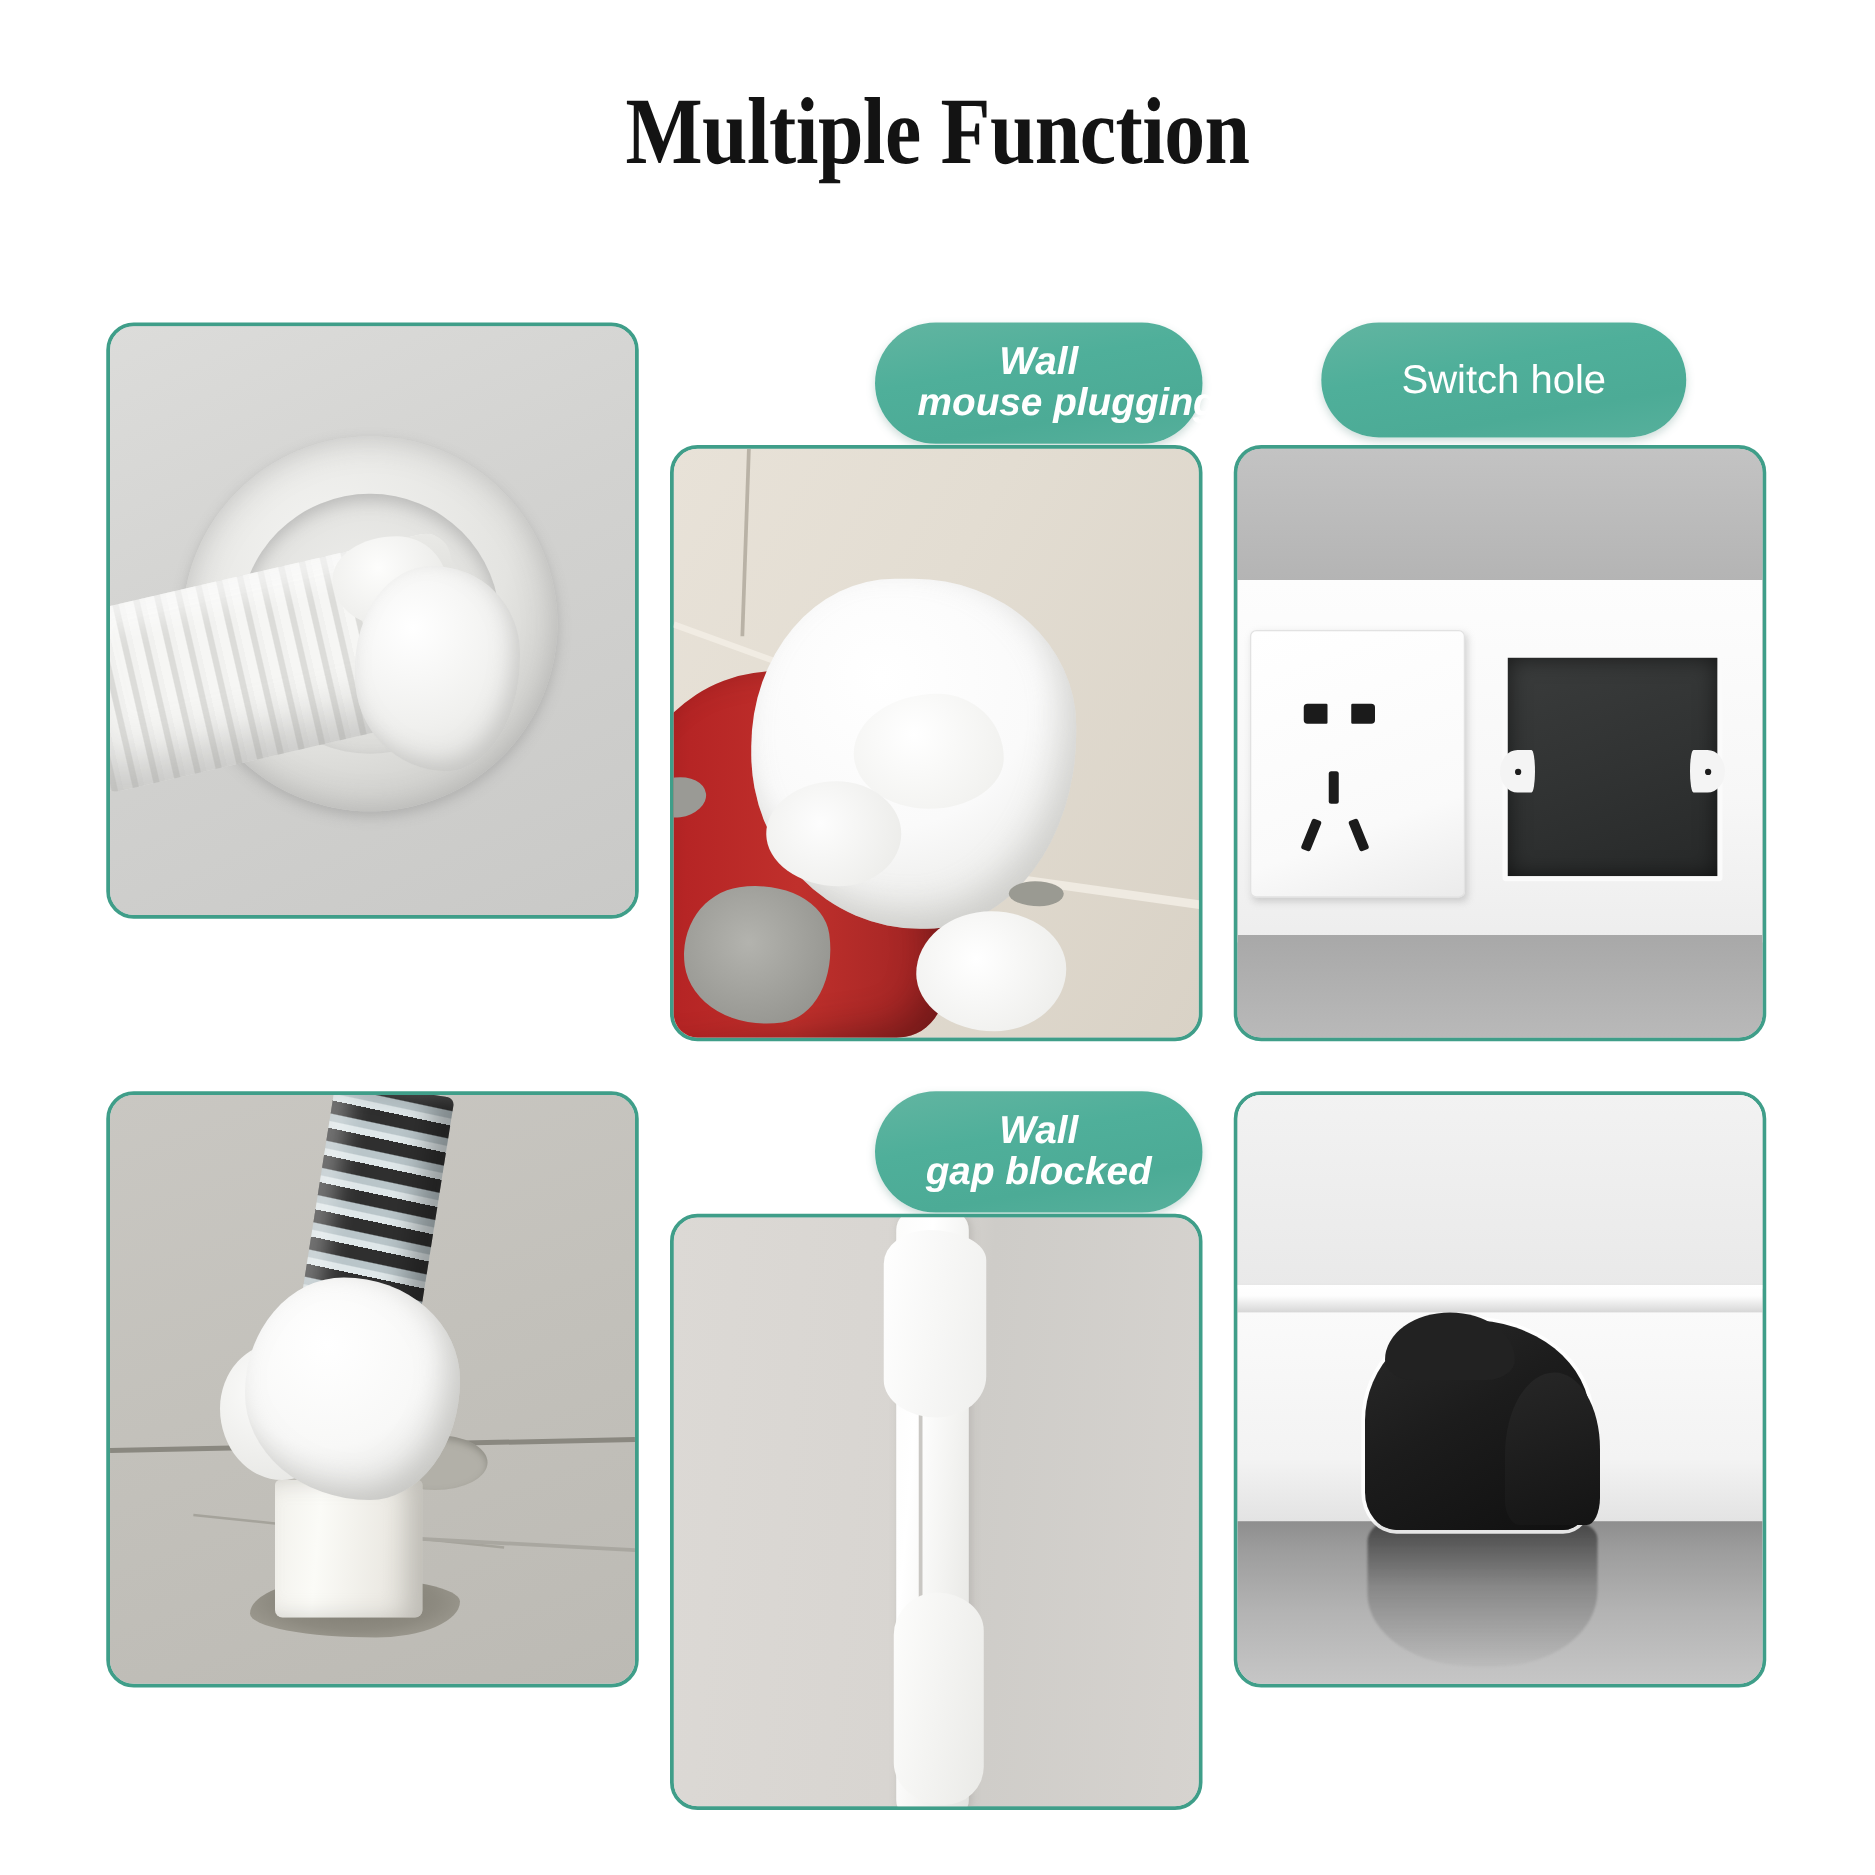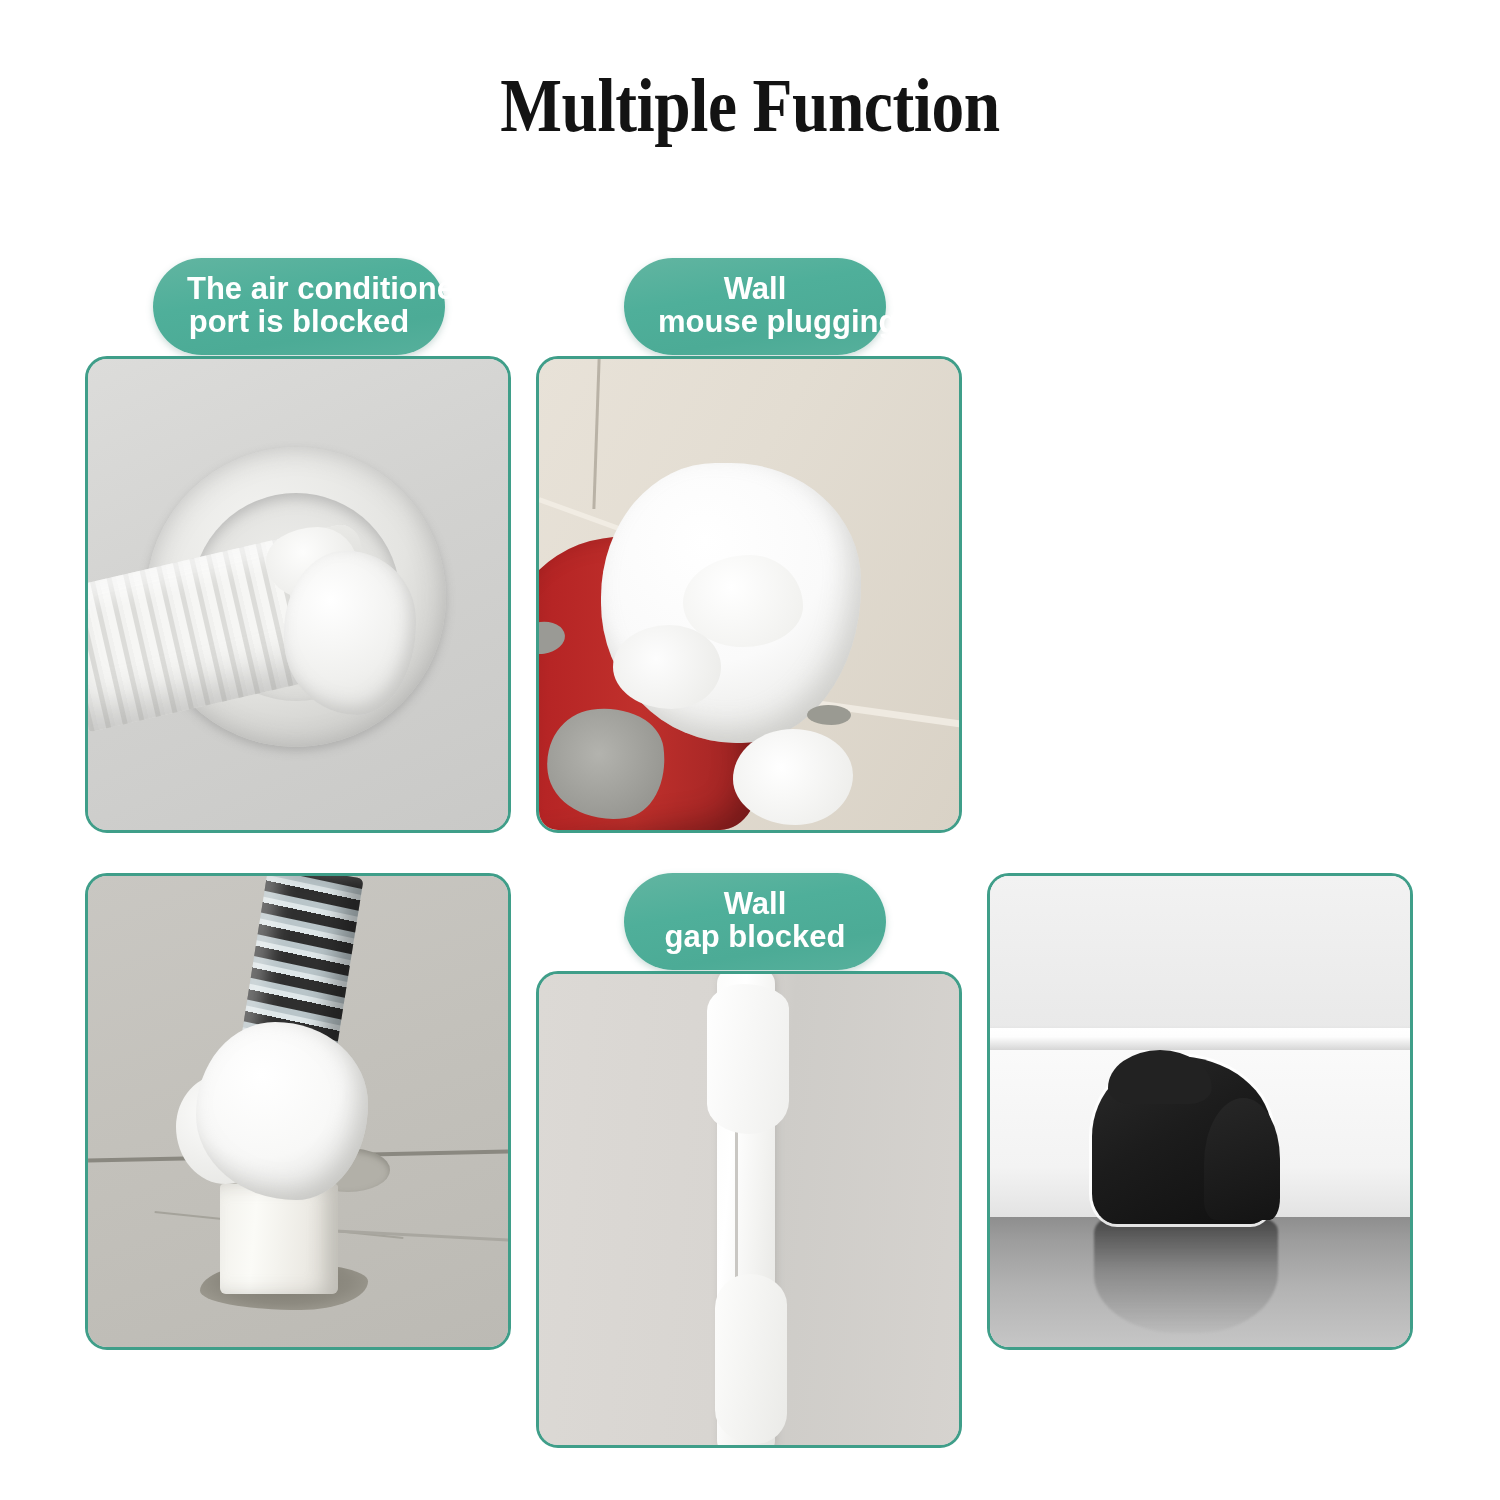--- a/index.html
+++ b/index.html
@@ -72,21 +72,21 @@
   }
   .pill-line {
     font-size: 31px;
     white-space: nowrap;
   }
   .pill.bold .pill-line { font-weight: bold; }
   .pill.light .pill-line { font-weight: normal; font-size: 32px; }
 
   
   .cell.c1 .pill-wrap { justify-content: flex-start; padding-left: 68px; }
-  .cell.c2 .pill-wrap { justify-content: flex-start; padding-left: 88px; }
+  .cell.c2 .pill-wrap { justify-content: flex-end; padding-left: 88px; font-style: italic; }
   .cell.c3 .pill-wrap { justify-content: flex-start; padding-left: 70px; }
 
   .cell.c1 .pill { width: 292px; }
   .cell.c2 .pill { width: 262px; }
   .cell.c3 .pill { width: 292px; }
 
   
   .photo {
     width: 426px;
     height: 477px;
@@ -384,26 +384,20 @@
 </head>
 <body>
 
 <div class="page-title">Multiple Function</div>
 
 <div class="grid">
 
   <div class="row">
 
     <div class="cell c1">
-      <div class="pill-wrap">
-        <div class="pill bold">
-          <span class="pill-line">The air conditioner</span>
-          <span class="pill-line">port is blocked</span>
-        </div>
-      </div>
       <div class="photo p1">
         <div class="scene">
           <div class="flange">
             <div class="flange-in"></div>
           </div>
           <div class="darkline"></div>
           <div class="hose">
             <div class="hose-end"></div>
           </div>
           <div class="foam2"></div>
@@ -431,20 +425,45 @@
           <div class="foam-big">
             <div class="foam-lobe-a"></div>
             <div class="foam-lobe-b"></div>
             <div class="foam-lobe-c"></div>
           </div>
           <div class="debris"></div>
         </div>
       </div>
     </div>
 
+    <div class="cell c3">
+      <div class="pill-wrap">
+        <div class="pill light">
+          <span class="pill-line">Switch hole</span>
+        </div>
+      </div>
+      <div class="photo p3">
+        <div class="scene">
+          <div class="band-top"></div>
+          <div class="plate"></div>
+          <div class="band-bot"></div>
+          <div class="socket">
+            <div class="hole h-l"></div>
+            <div class="hole h-r"></div>
+            <div class="hole h-c"></div>
+            <div class="hole h-dl"></div>
+            <div class="hole h-dr"></div>
+          </div>
+          <div class="cavity">
+            <div class="screw left"></div>
+            <div class="screw right"></div>
+          </div>
+        </div>
+      </div>
+    </div>
 
   </div>
 
   <div class="row">
 
     <div class="cell c1">
       <div class="photo p4">
         <div class="scene">
           <div class="floorline"></div>
           <div class="hole-bg"></div>

